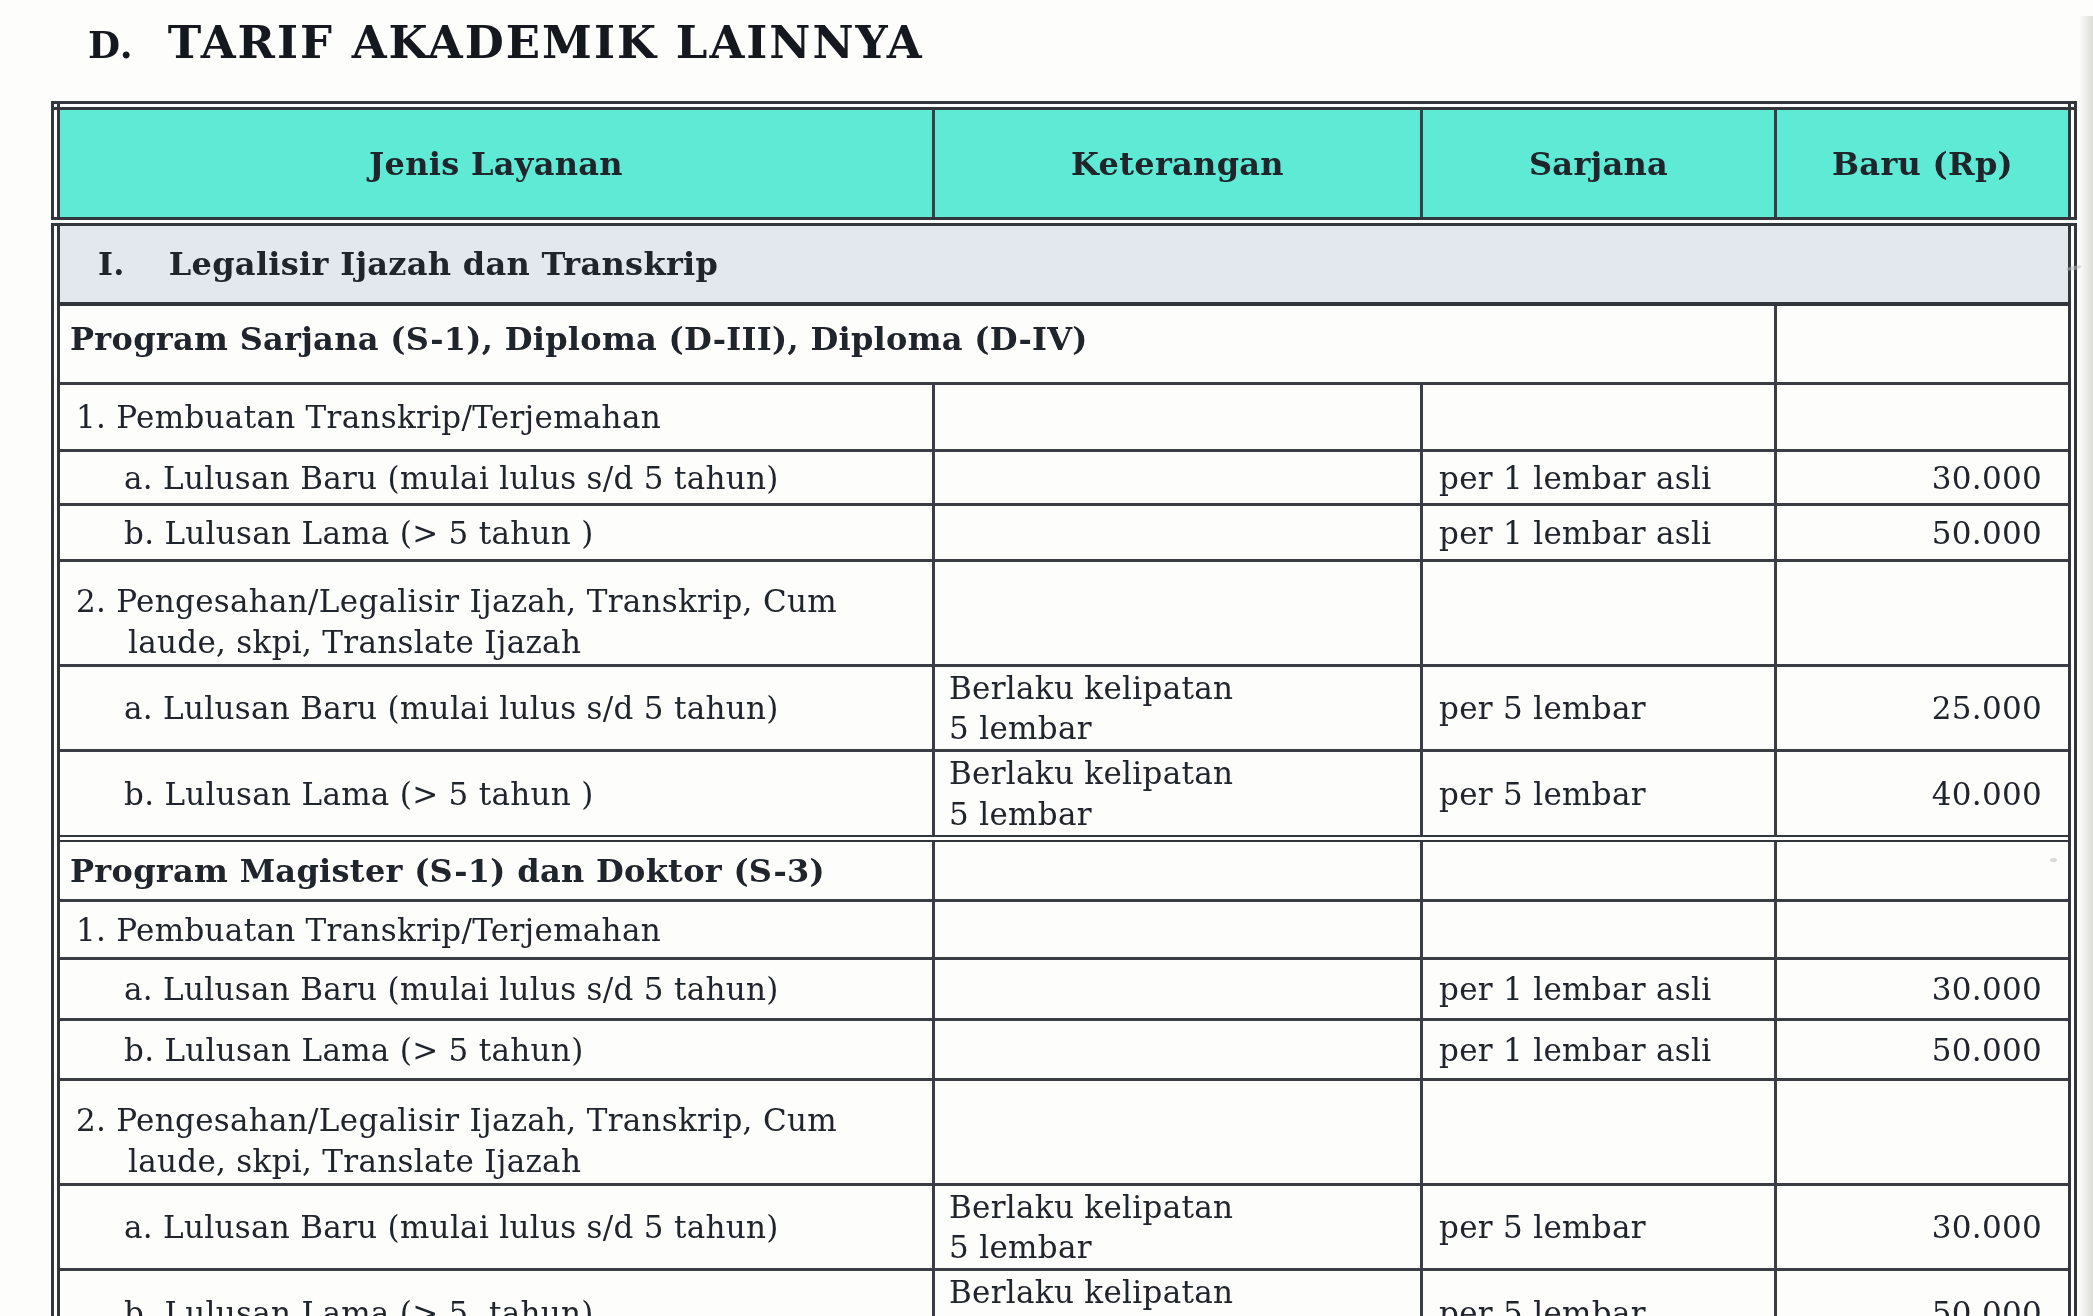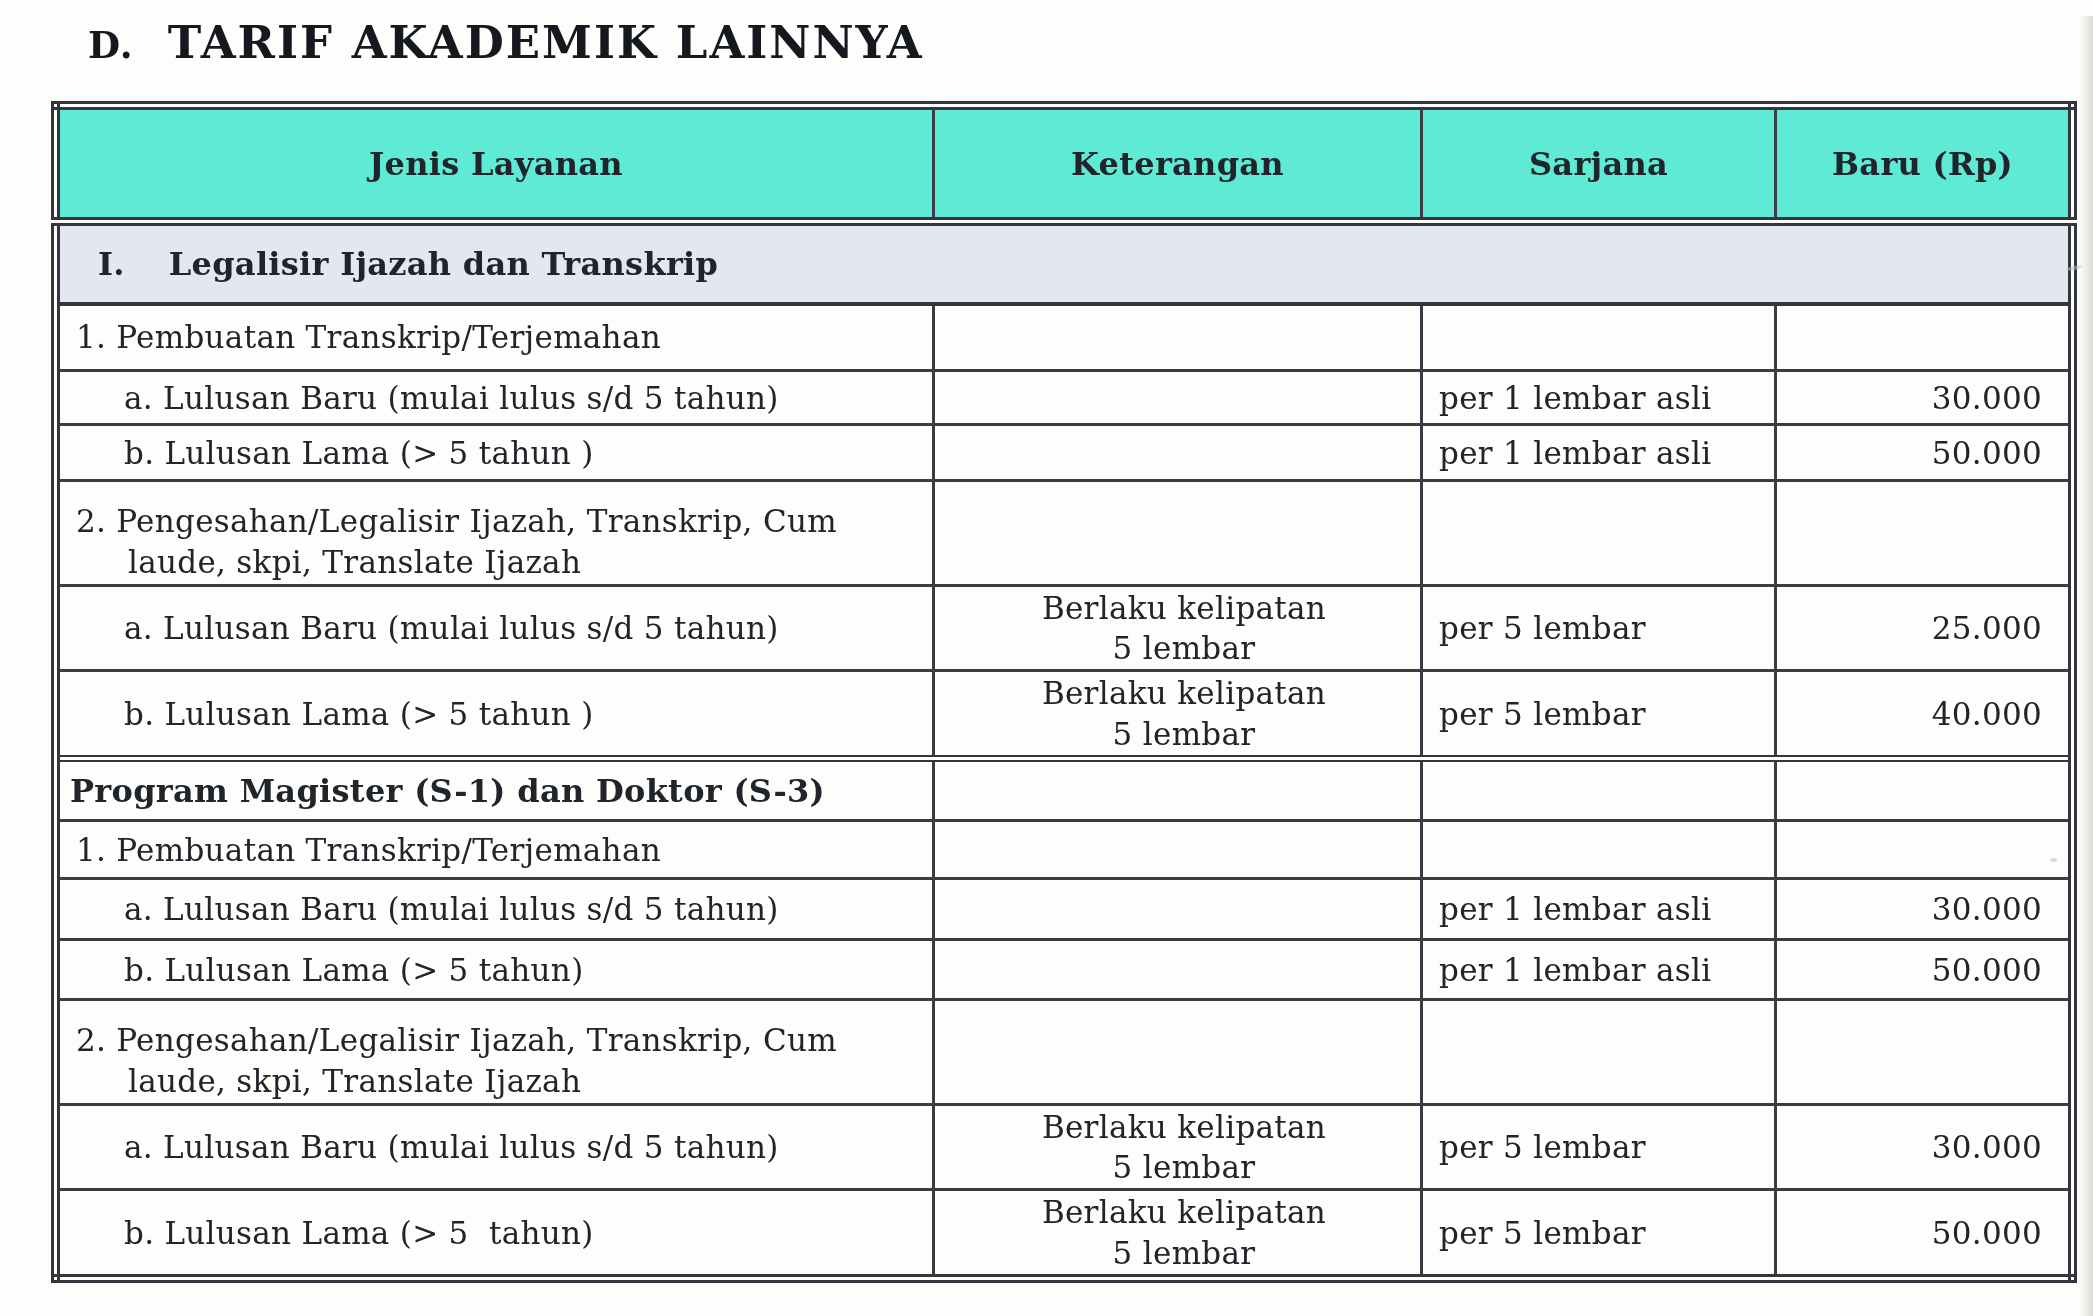--- a/index.html
+++ b/index.html
@@ -50,21 +50,21 @@
   tr.group-row.tall td { vertical-align: top; padding-top: 14px; }
   tr.group-row.dbl td { border-top: 7px double #33373d; }
   td.c-label.item { padding-left: 16px; }
   td.c-label.group { padding-left: 10px; }
   td.c-label.sub { padding-left: 64px; }
   td.c-label .hang {
     display: inline-block; padding-left: 52px; text-indent: -52px;
     line-height: 1.32;
     margin-top: 18px;
   }
-  td.c-ket { padding-left: 14px; text-align: center; }
+  td.c-ket { padding-left: 14px; }
   td.c-ket .ket-wrap { display: inline-block; max-width: 300px; line-height: 1.3; }
   td.c-satuan { padding-left: 16px; }
   td.c-tarif { text-align: right; padding-right: 26px; }
 </style>
 </head>
 <body>
 
 <div class="page">
 
   <div class="doc-title">
@@ -87,20 +87,24 @@
         <th>Baru (Rp)</th>
       </tr>
     </thead>
     <tbody>
       <tr class="section-row" style="height:82px">
         <td colspan="4">
           <span class="sec-num">I.</span><span>Legalisir Ijazah dan Transkrip</span>
         </td>
       </tr>
 
+      <tr class="group-row tall" style="height:80px">
+        <td colspan="3" class="c-label group">Program Sarjana (S-1), Diploma (D-III), Diploma (D-IV)</td>
+        <td class="c-tarif"></td>
+      </tr>
 
       <tr style="height:67px">
         <td class="c-label item">1. Pembuatan Transkrip/Terjemahan</td>
         <td class="c-ket"></td>
         <td class="c-satuan"></td>
         <td class="c-tarif"></td>
       </tr>
       <tr style="height:54px">
         <td class="c-label sub">a. Lulusan Baru (mulai lulus s/d 5 tahun)</td>
         <td class="c-ket"></td>

